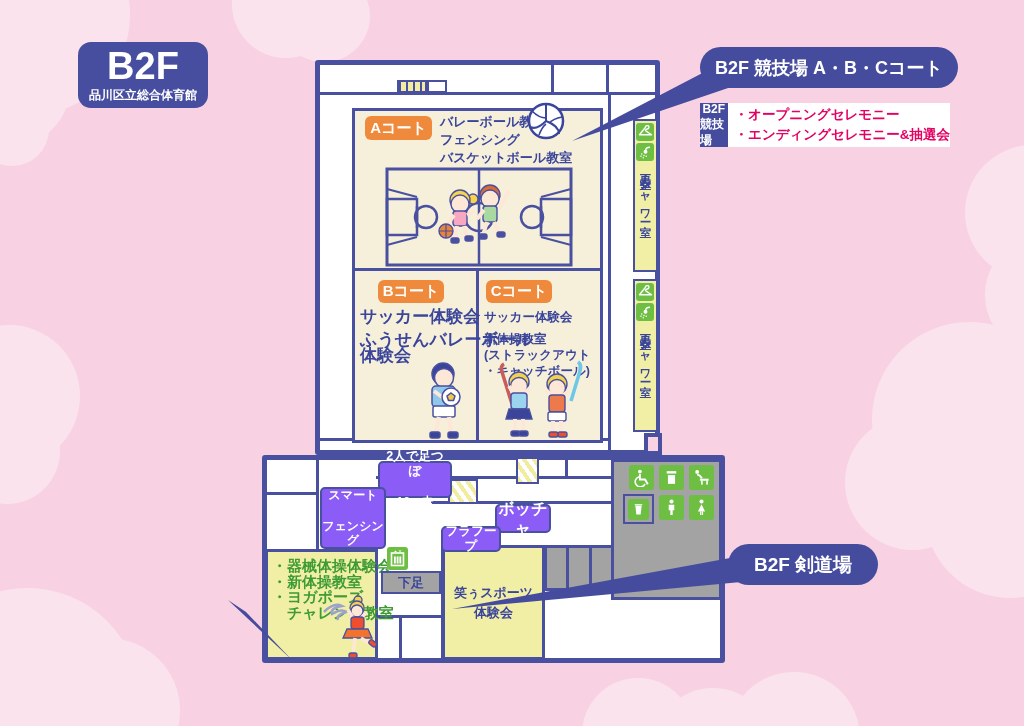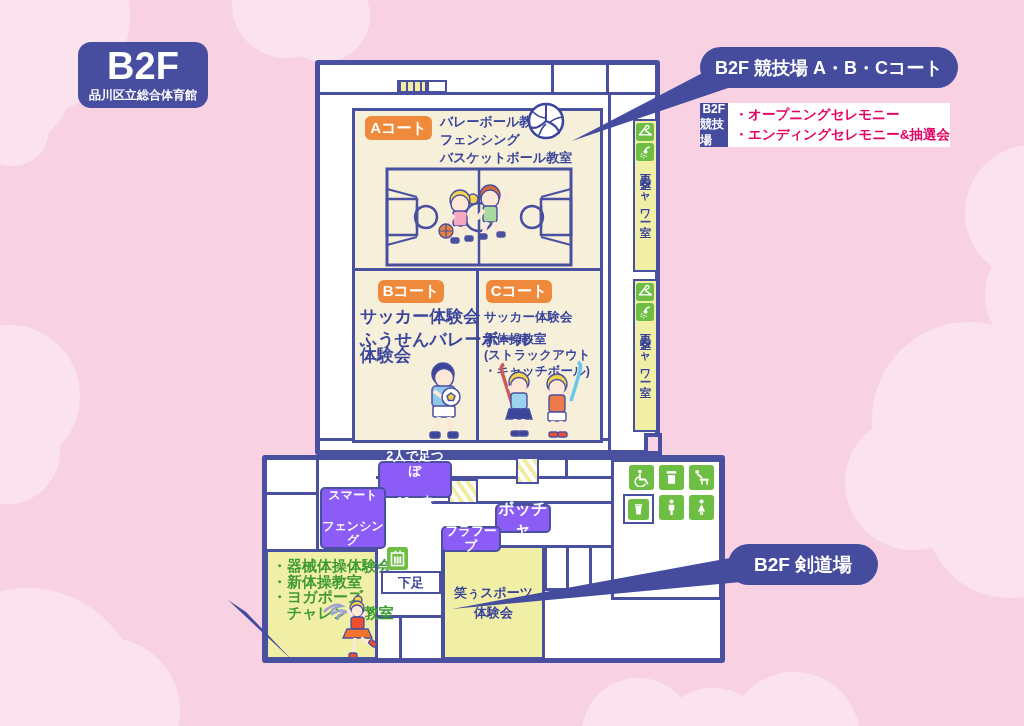--- a/index.html
+++ b/index.html
@@ -21,21 +21,21 @@
     display:flex;align-items:center;justify-content:center;font-size:15px;z-index:8;
   }
   .orange-box{
     position:absolute;background:#8b5cf6;border:2px solid #4A50A0;border-radius:5px;
     color:#fff;font-weight:bold;display:flex;flex-direction:column;align-items:center;
     justify-content:center;text-align:center;line-height:1.2;z-index:9;gap:16px;
   }
   .blue-lines{position:absolute;color:#3A459B;font-weight:bold;z-index:8;}
   .blue-lines div{white-space:nowrap;}
   .yellow-room{position:absolute;background:#F1EFA6;border:3px solid #4A50A0;box-sizing:border-box;z-index:6;}
-  .white-room{position:absolute;background:#ffffff;border:3px solid #4A50A0;box-sizing:border-box;z-index:6;}
+  .white-room{position:absolute;background:#a3a3a3;border:3px solid #4A50A0;box-sizing:border-box;z-index:6;}
   .green-icon{position:absolute;background:#6FBE44;border-radius:3px;display:flex;align-items:center;justify-content:center;z-index:9;}
   .stairs{
     position:absolute;border:2px solid #4A50A0;box-sizing:border-box;z-index:7;
     background:repeating-linear-gradient(55deg,#F2ECA0 0 4px,#ffffff 4px 8px);
   }
   .vtext{
     writing-mode:vertical-rl;text-orientation:upright;
     color:#3A459B;font-weight:bold;font-size:11.5px;letter-spacing:1.5px;line-height:1;
   }
   .building{position:absolute;background:#fff;border:5px solid #4A50A0;box-sizing:border-box;border-radius:3px;z-index:5;}

